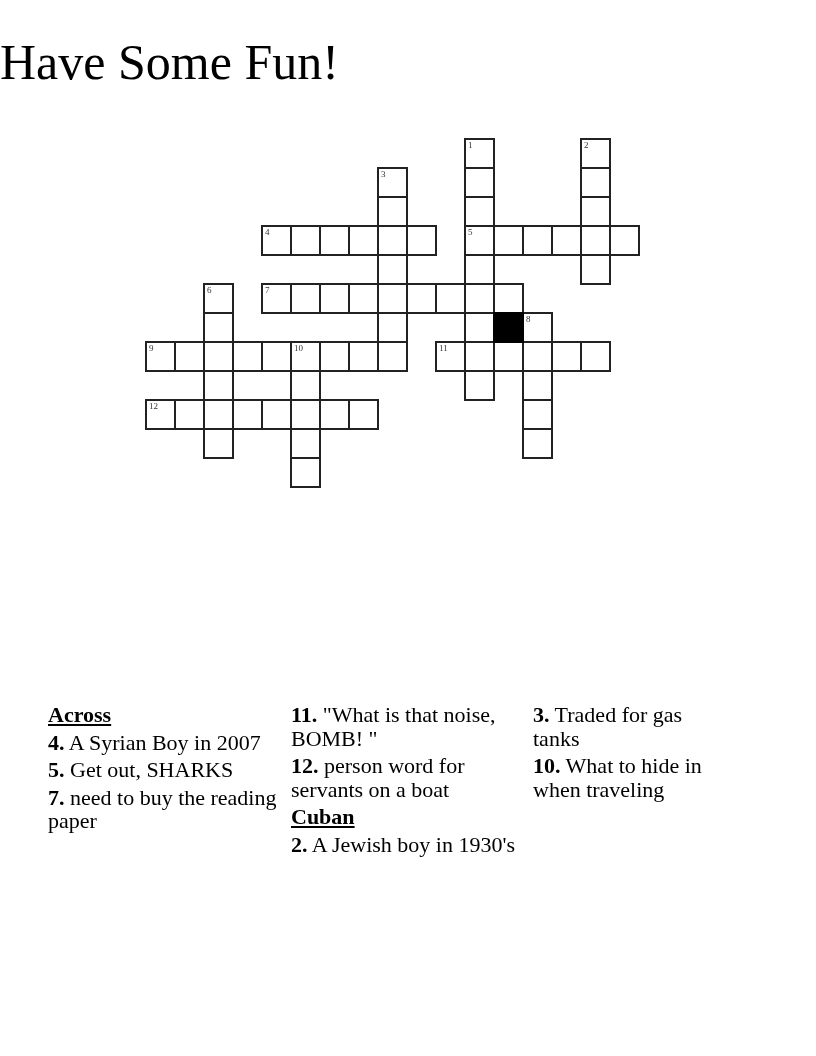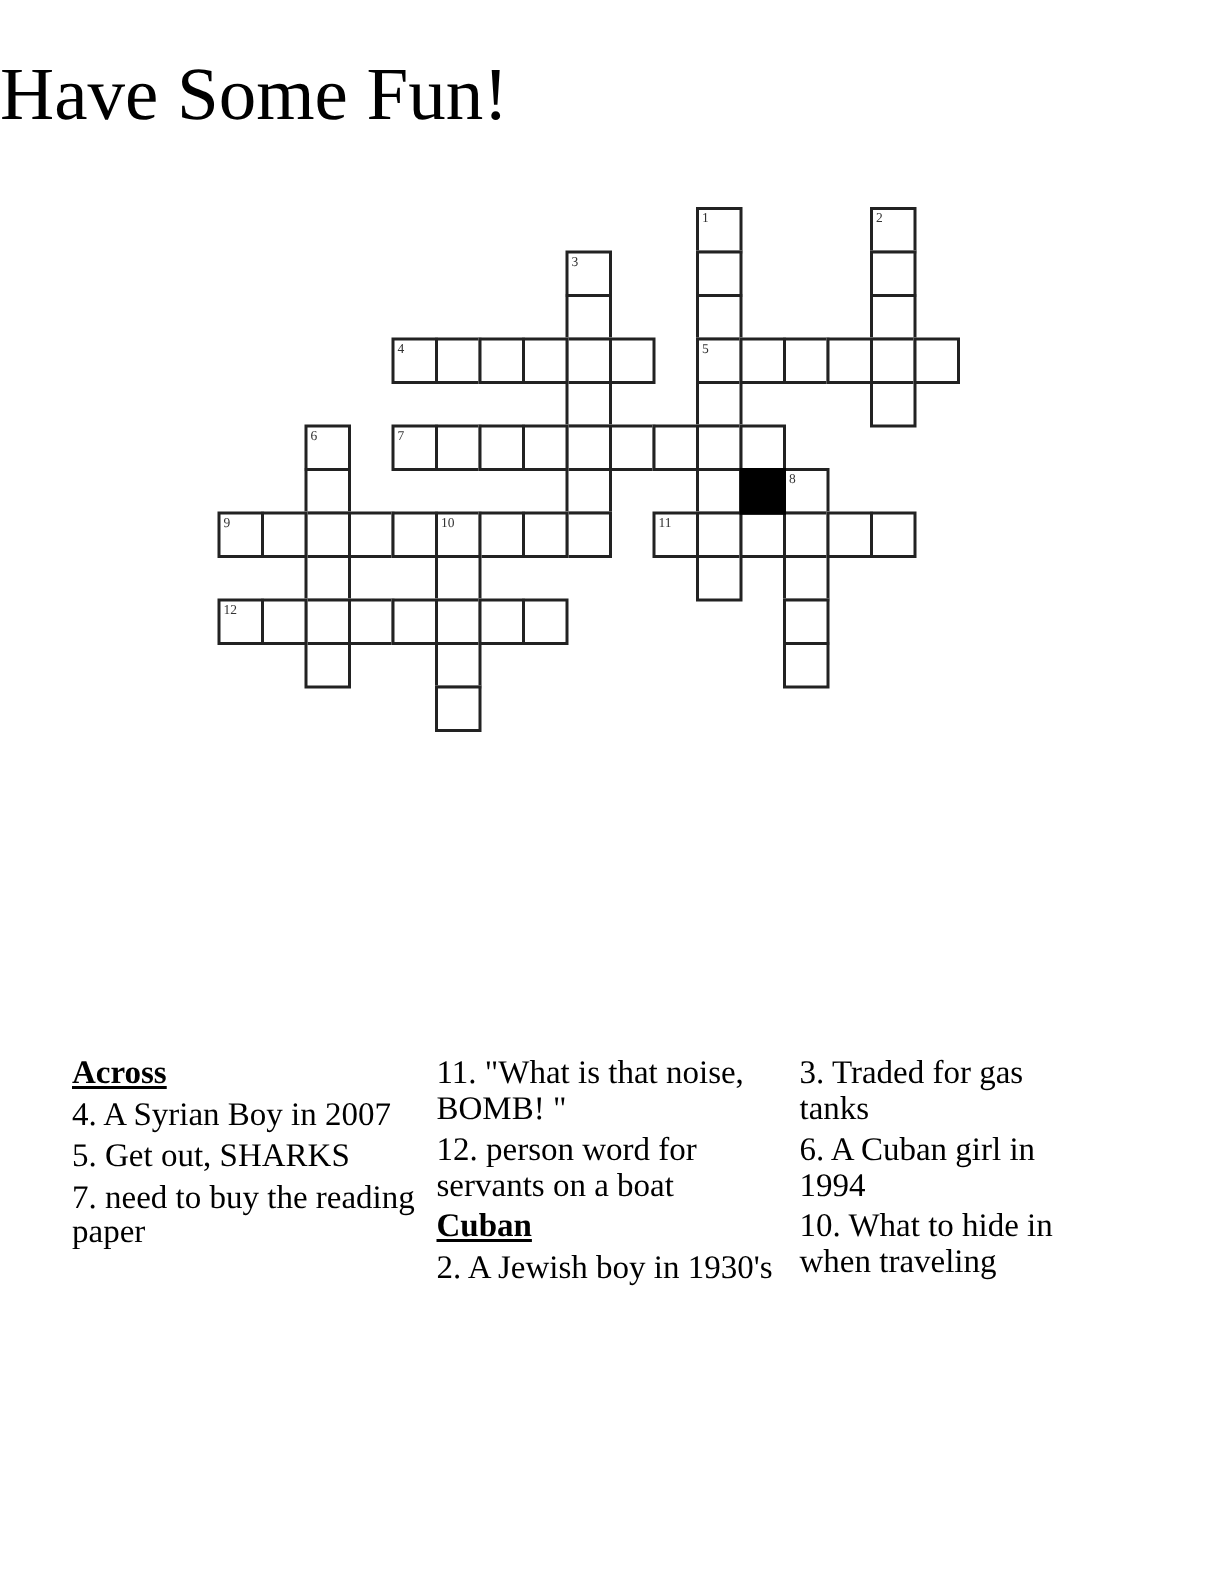--- a/index.html
+++ b/index.html
@@ -9,21 +9,21 @@
            font-size: 50px; line-height: 60px; }
   .grid { position: absolute; left: 146px; top: 139px; width: 500px; height: 360px; }
   .cell { position: absolute; width: 29px; height: 29px; box-sizing: border-box;
           border: 2px solid #222; background: #fff; margin-left: -1px; margin-top: -1px; width: 31px; height: 31px; }
   .cell.black { background: #000; border-color: #000; }
   .num { position: absolute; left: 2px; top: 1px; font-size: 9px; line-height: 9px; color: #333; }
   .clues { position: absolute; top: 703px; font-size: 22px; line-height: 23.5px; }
   .clue-col { position: absolute; top: 0; }
   .heading { font-weight: bold; text-decoration: underline; margin-bottom: 4px; display: block; }
   .clue { margin-bottom: 4px; }
-  .clue b { font-weight: normal; }
+  .clue b { font-weight: bold; }
 </style>
 </head>
 <body>
 
 <div class="title">Have Some Fun!</div>
 
 <div class="grid" id="grid">
     <div class="cell" style="left: 319px; top: 0px;">
       <span class="num">1</span>
     </div>
@@ -128,16 +128,15 @@
     <div class="clue"><b>7.</b> <span>need to buy the reading paper</span></div>
   </div>
   <div class="clue-col" style="left:291px; width:230px;">
     <div class="clue"><b>11.</b> <span>"What is that noise, BOMB! "</span></div>
     <div class="clue"><b>12.</b> <span>person word for servants on a boat</span></div>
     <span class="heading">Cuban</span>
     <div class="clue"><b>2.</b> <span>A Jewish boy in 1930's</span></div>
   </div>
   <div class="clue-col" style="left:533px; width:200px;">
     <div class="clue"><b>3.</b> <span>Traded for gas tanks</span></div>
-    <div class="clue"><b>6.</b> <span>A Cuban girl in 1994</span></div>
     <div class="clue"><b>10.</b> <span>What to hide in when traveling</span></div>
   </div>
 </div>
 
 </body></html>

